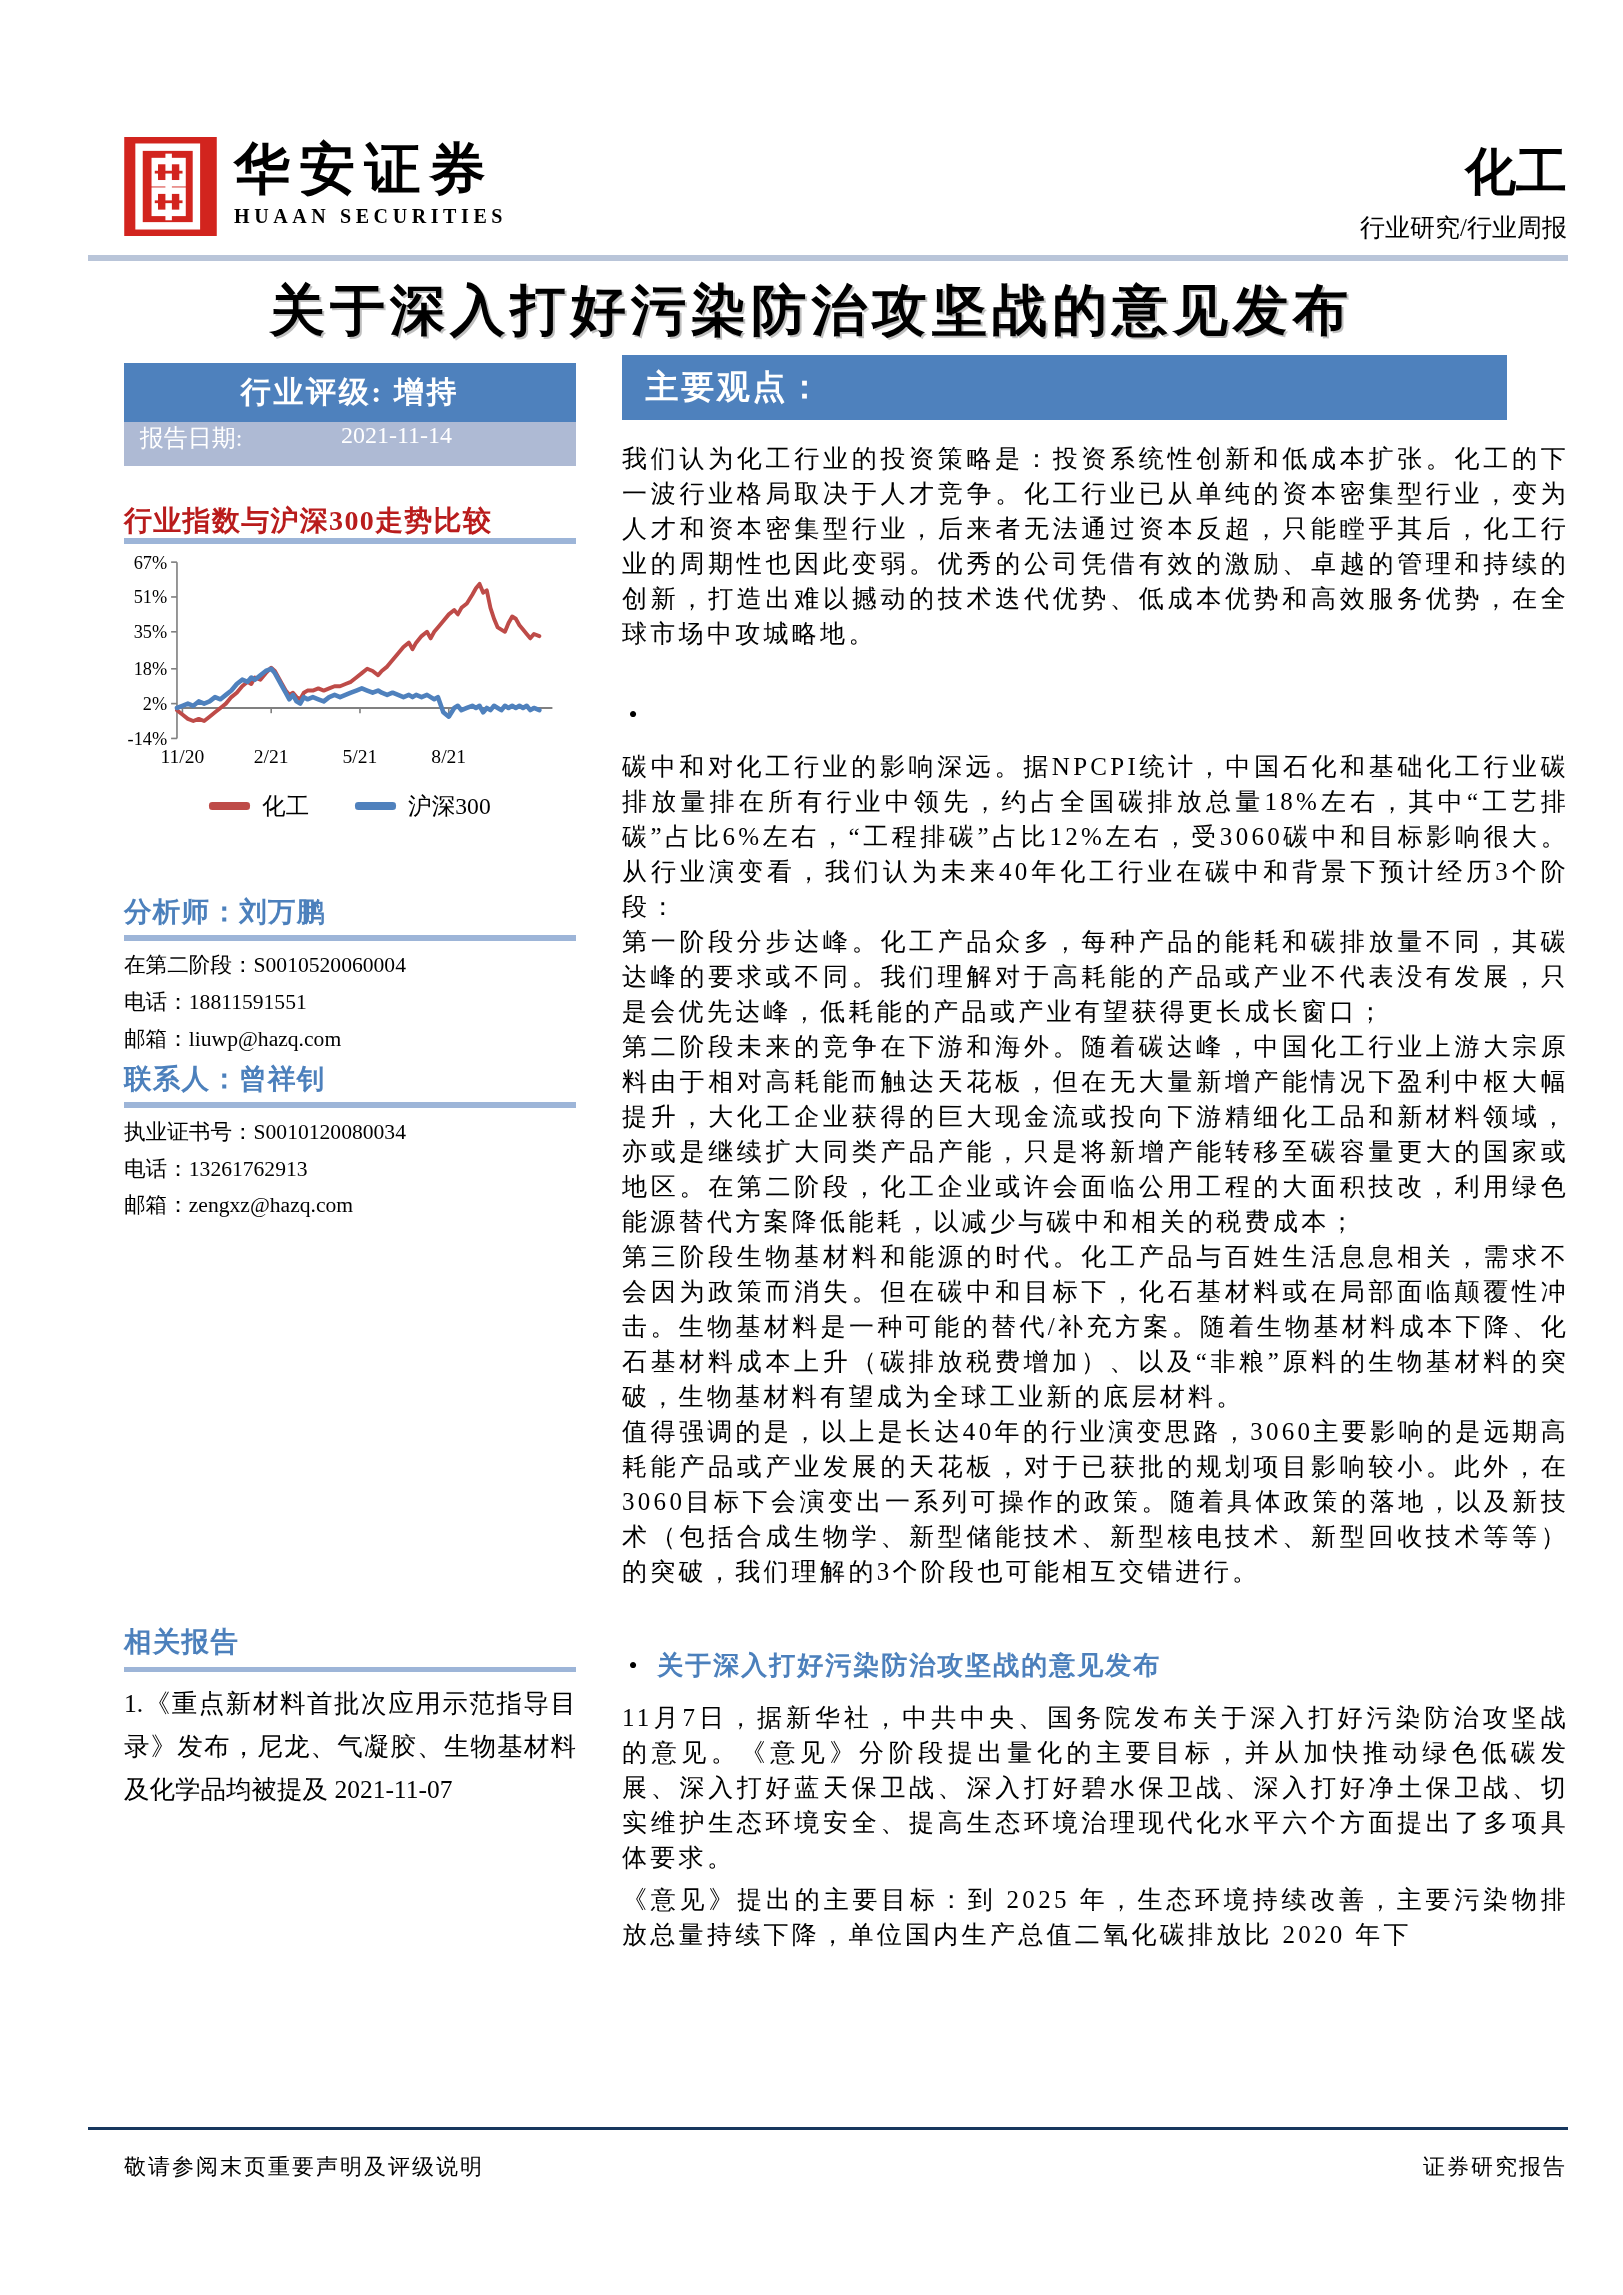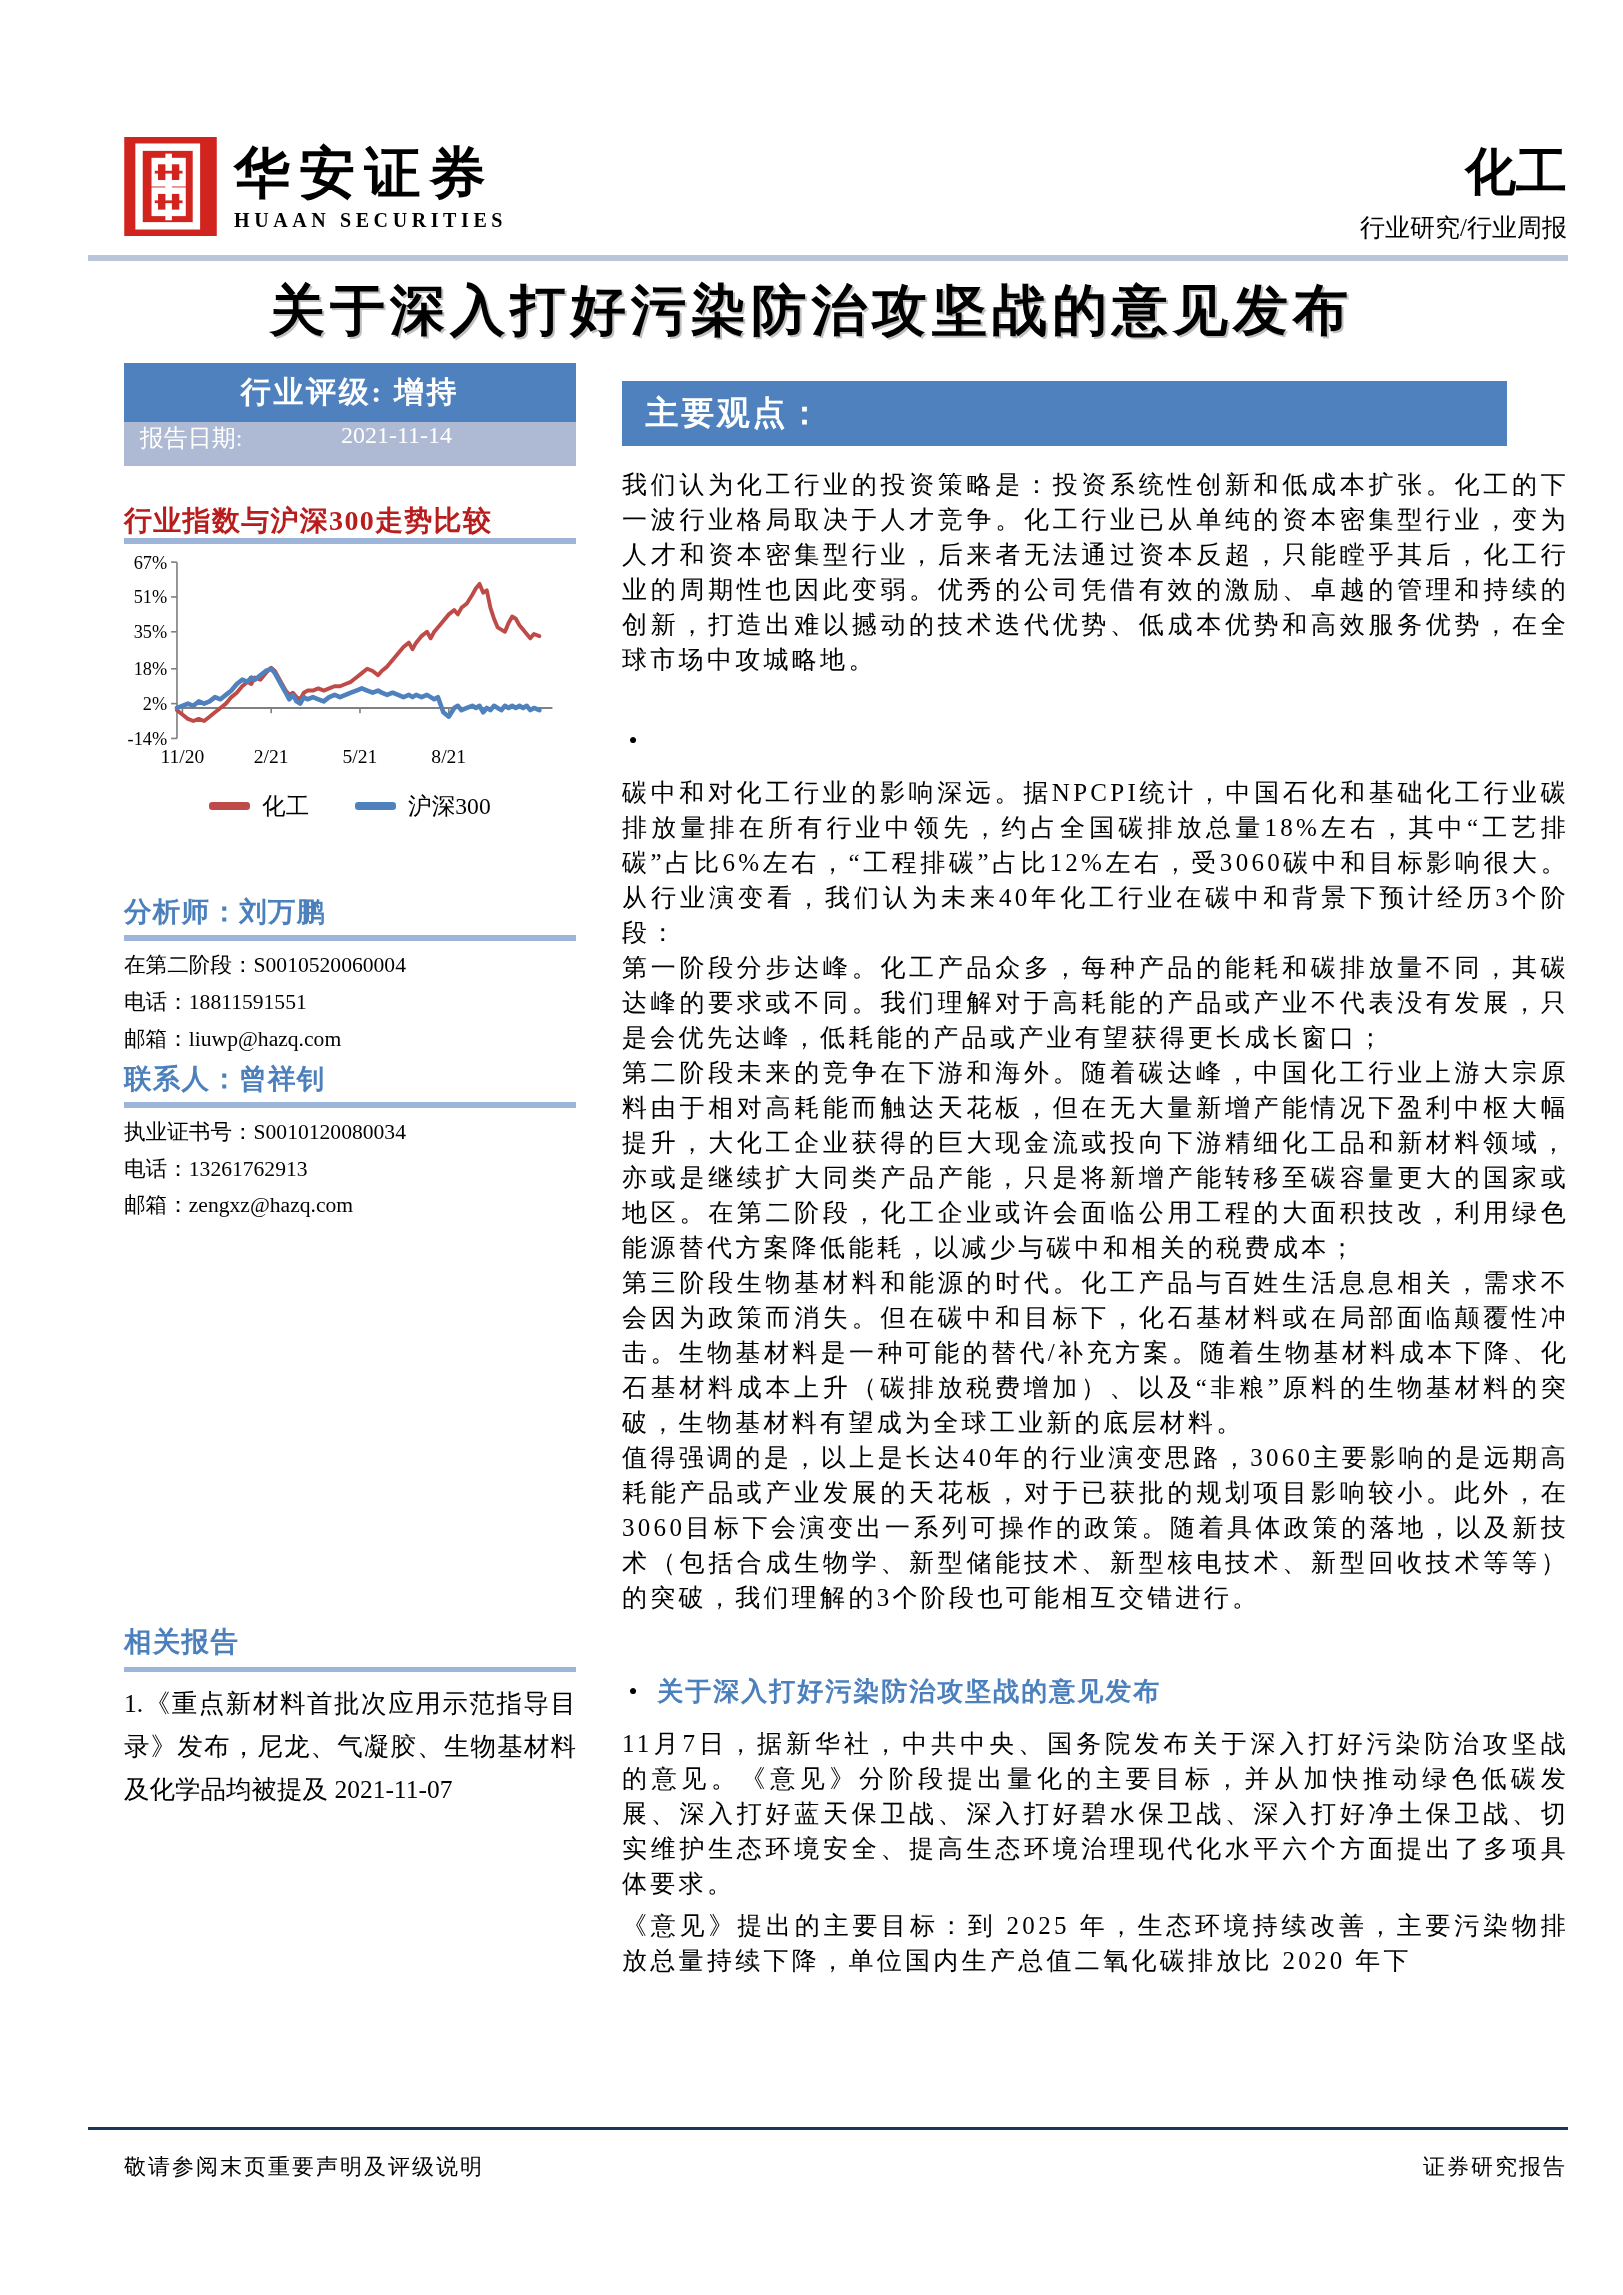--- a/index.html
+++ b/index.html
@@ -5,21 +5,21 @@
   html,body{margin:0;padding:0;background:#888;}
   .page{
     position:relative;
     width:1623px;height:2295px;
     background:#ffffff;
     font-family:"Liberation Serif","DejaVu Serif",serif;
     color:#000;
     overflow:hidden;
   }
   
-  .logo-wrap{position:absolute;left:124px;top:137px;display:flex;align-items:center;gap:17px;}
+  .logo-wrap{position:absolute;left:124px;top:137px;display:flex;align-items:flex-start;gap:17px;}
   .logo-box{width:93px;height:99px;}
   .brand-col{display:flex;flex-direction:column;}
   .brand-cn{font-size:56px;font-weight:bold;line-height:65px;letter-spacing:9.2px;}
   .brand-en{font-size:20px;letter-spacing:4.6px;font-weight:600;margin-top:2.6px;}
   .hdr-right{position:absolute;right:56px;top:145px;text-align:right;width:393px;}
   .hdr-industry{font-size:51px;font-weight:bold;line-height:55px;}
   .hdr-sub{font-size:25px;margin-top:10.5px;}
   .top-rule{position:absolute;left:88px;top:255px;width:1480px;height:5.9px;background:#b9c5d9;}
   .doc-title{
     position:absolute;left:0;top:274px;width:100%;
@@ -47,21 +47,21 @@
   .legend-item{display:flex;align-items:center;gap:11.8px;}
   .legend-swatch{width:41px;height:7.2px;border-radius:3.3px;}
   .analyst{position:absolute;left:0;top:530px;width:452px;font-size:21.6px;line-height:33px;}
   .blue-head{font-size:27.5px;font-weight:bold;color:#4c80bc;letter-spacing:1.3px;line-height:37px;}
   .analyst .blue-rule{margin:5.2px 0 7.9px 0;}
   .an-line{margin:0 0 3.9px 0;}
   .related{position:absolute;left:0;top:1260px;width:452px;}
   .related .blue-rule{margin:6.5px 0 9.2px 0;}
   .related-item{font-size:25.5px;line-height:43px;text-align:justify;}
   
-  .rightcol{position:absolute;left:622px;top:381px;width:947px;}
+  .rightcol{position:absolute;left:622px;top:355px;width:947px;}
   .main-bar{
     width:885px;height:65px;background:#4e81bd;color:#fff;
     font-size:33px;font-weight:bold;display:flex;align-items:center;
     letter-spacing:2.6px;box-sizing:border-box;padding-left:23.6px;
   }
   .body-text{font-size:25px;line-height:35px;text-align:justify;letter-spacing:3.3px;}
   .intro{margin-top:21px;}
   .bullet-row{display:flex;align-items:flex-start;gap:19.6px;margin-top:47px;}
   .bullet-row.second{margin-top:60px;}
   .bullet-dot{font-size:26px;line-height:34px;padding-left:6.5px;}

